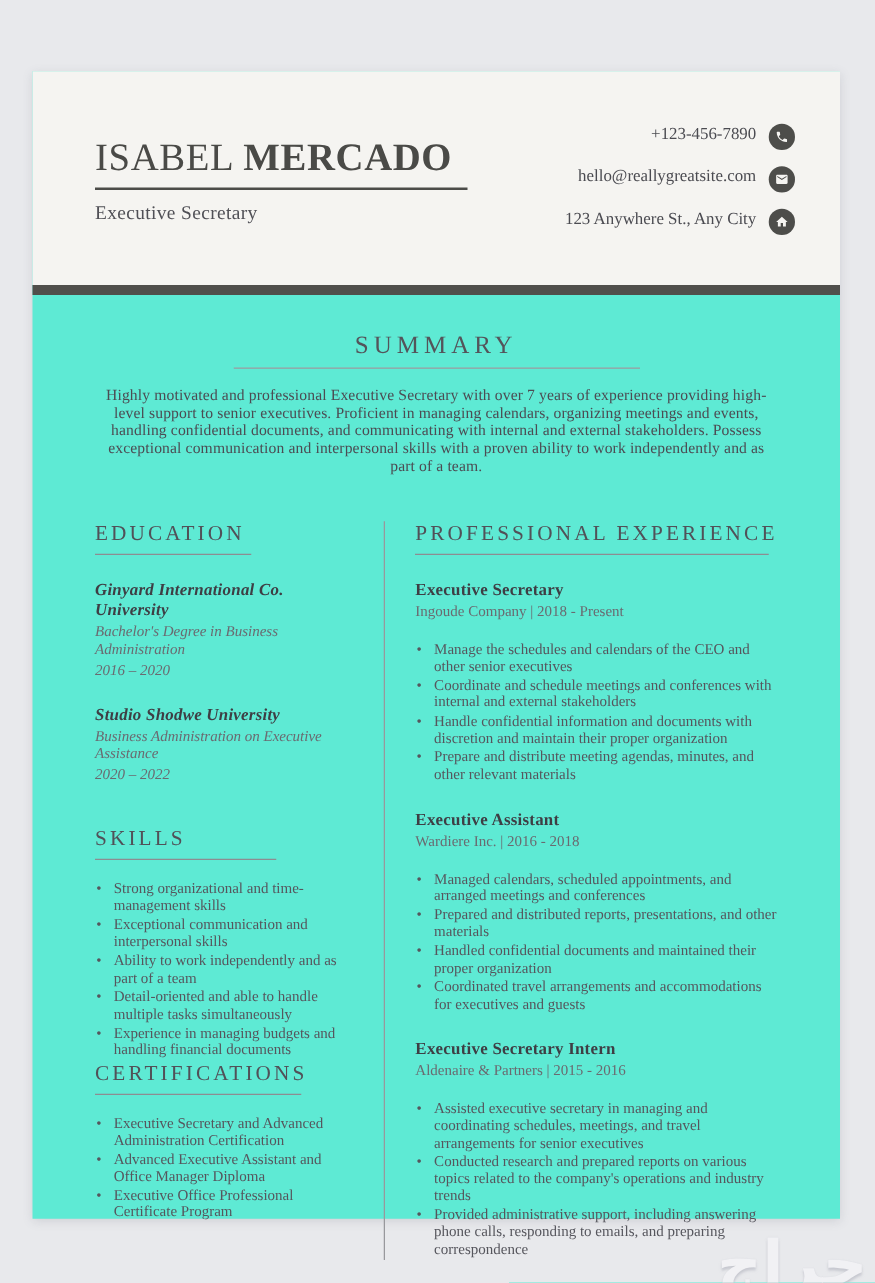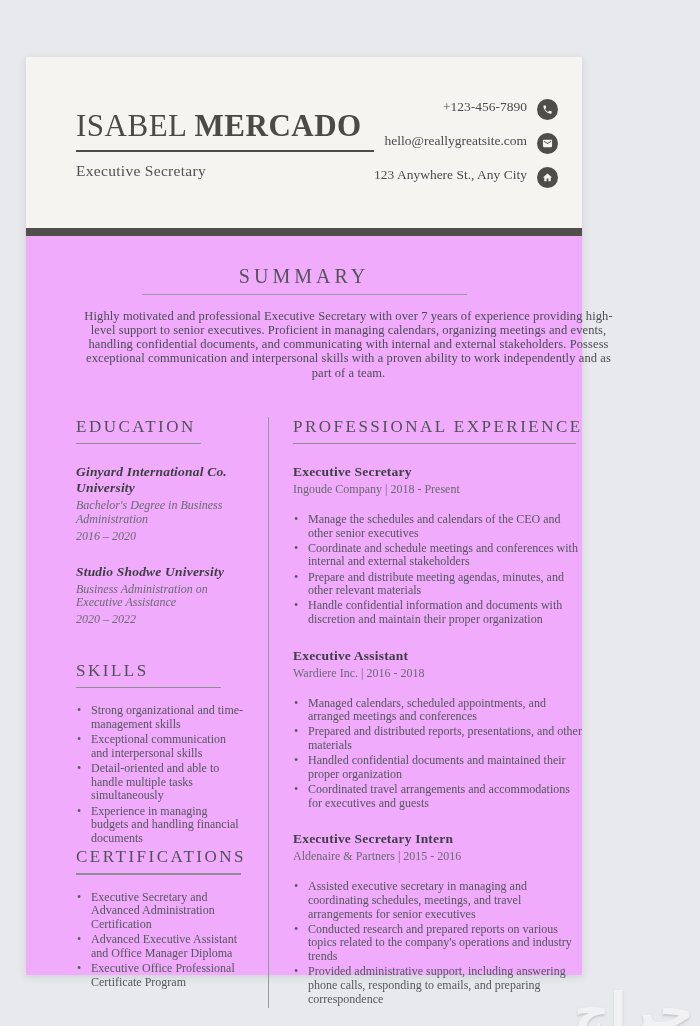--- a/index.html
+++ b/index.html
@@ -3,22 +3,22 @@
 <meta charset="utf-8">
 <style>
   html,body{margin:0;padding:0;}
   body{
     width:700px;height:1026px;position:relative;overflow:hidden;
     background:#e8e9ec;
     font-family:"Liberation Serif","DejaVu Serif",serif;
     -webkit-font-smoothing:antialiased;
   }
   .page{
-    position:absolute;left:26px;top:57px;width:556px;height:918px;
-    background:#f0abfc;box-shadow:0 2px 8px rgba(90,95,110,.18);
+    position:absolute;left:26px;top:57px;width:646px;height:918px;
+    background:#5eead4;box-shadow:0 2px 8px rgba(90,95,110,.18);
   }
   
   .header{
     height:171px;box-sizing:border-box;background:#f5f4f1;
     padding:40px 36px 0 50px;display:flex;justify-content:space-between;
   }
   .identity{margin-top:12px;}
   .person-name{
     margin:0;font-size:31px;font-weight:400;color:#4a4a47;
     letter-spacing:.5px;line-height:1.1;white-space:nowrap;
@@ -153,20 +153,21 @@
           </div>
         </section>
 
         <section class="sect sect-skills">
           <h3 class="sec">SKILLS</h3>
           <div class="sec-rule rule-skills"></div>
           <ul class="blist">
 
           <li>Strong organizational and time-management skills</li>
               <li>Exceptional communication and interpersonal skills</li>
+              <li>Ability to work independently and as part of a team</li>
               <li>Detail-oriented and able to handle multiple tasks simultaneously</li>
               <li>Experience in managing budgets and handling financial documents</li>
             </ul>
         </section>
 
         <section class="sect sect-cert">
           <h3 class="sec">CERTIFICATIONS</h3>
           <div class="sec-rule rule-cert"></div>
           <ul class="blist">
 
@@ -184,22 +185,22 @@
           <h3 class="sec">PROFESSIONAL EXPERIENCE</h3>
           <div class="sec-rule rule-exp"></div>
 
           <div class="job">
             <div class="entry-title">Executive Secretary</div>
             <div class="entry-meta">Ingoude Company | 2018 - Present</div>
             <ul class="blist">
 
             <li>Manage the schedules and calendars of the CEO and other senior executives</li>
                 <li>Coordinate and schedule meetings and conferences with internal and external stakeholders</li>
+                <li>Handle confidential information and documents with discretion and maintain their proper organization</li>
                 <li>Prepare and distribute meeting agendas, minutes, and other relevant materials</li>
-                <li>Handle confidential information and documents with discretion and maintain their proper organization</li>
               </ul>
           </div>
 
           <div class="job">
             <div class="entry-title">Executive Assistant</div>
             <div class="entry-meta">Wardiere Inc. | 2016 - 2018</div>
             <ul class="blist">
 
             <li>Managed calendars, scheduled appointments, and arranged meetings and conferences</li>
                 <li>Prepared and distributed reports, presentations, and other materials</li>

